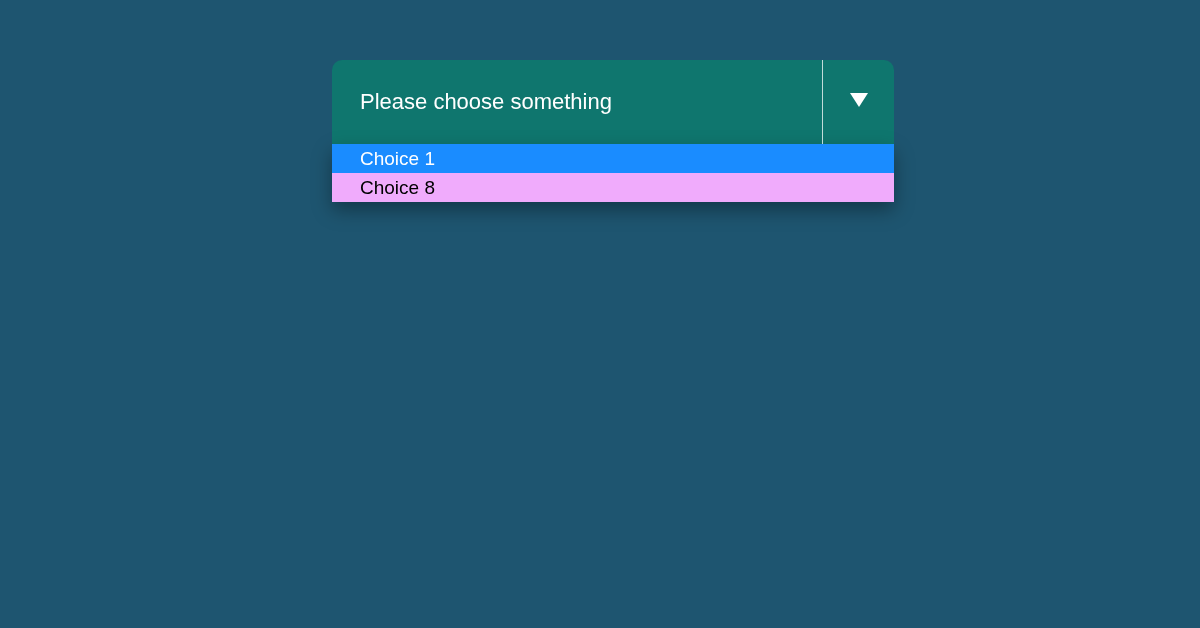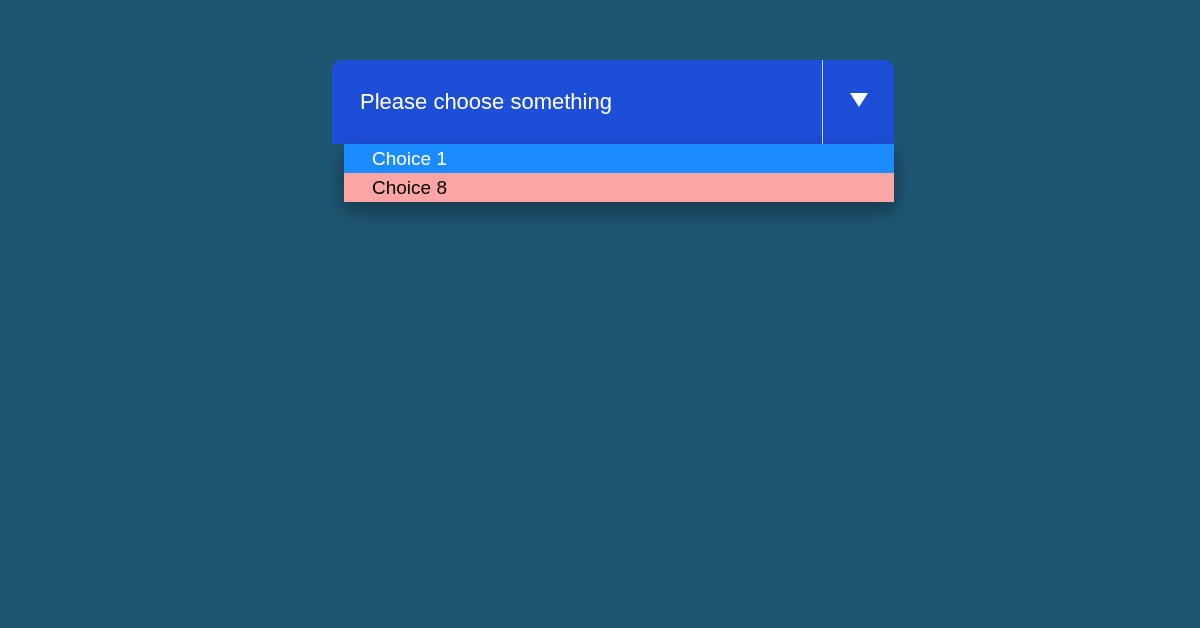--- a/index.html
+++ b/index.html
@@ -16,21 +16,21 @@
     }
     .dropdown-container {
       position: absolute;
       left: 332px;
       top: 60px;
       width: 562px;
     }
     .dropdown-header {
       display: flex;
       align-items: stretch;
-      background-color: #1d4ed8;
+      background-color: #0f766e;
       border-radius: 10px 10px 0 0;
       height: 84px;
       overflow: hidden;
     }
     .dropdown-label {
       flex: 1;
       display: flex;
       align-items: center;
       padding-left: 28px;
       color: #ffffff;
@@ -43,23 +43,22 @@
       display: flex;
       align-items: center;
       justify-content: center;
     }
     .dropdown-arrow-section svg {
       width: 18px;
       height: 14px;
       fill: #ffffff;
     }
     .dropdown-list {
-      background-color: #fca5a5;
+      background-color: #f0abfc;
       box-shadow: 0 8px 18px rgba(0,0,0,0.35);
-      margin-left: 12px;
     }
     .dropdown-option {
       height: 29px;
       display: flex;
       align-items: center;
       padding-left: 28px;
       font-size: 19px;
       color: #000000;
       cursor: pointer;
     }

